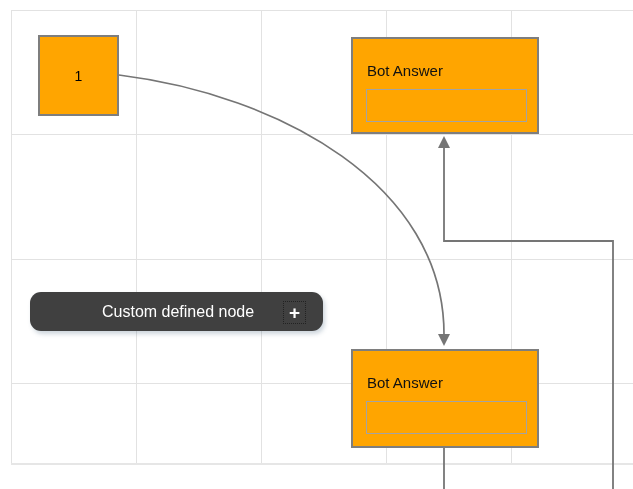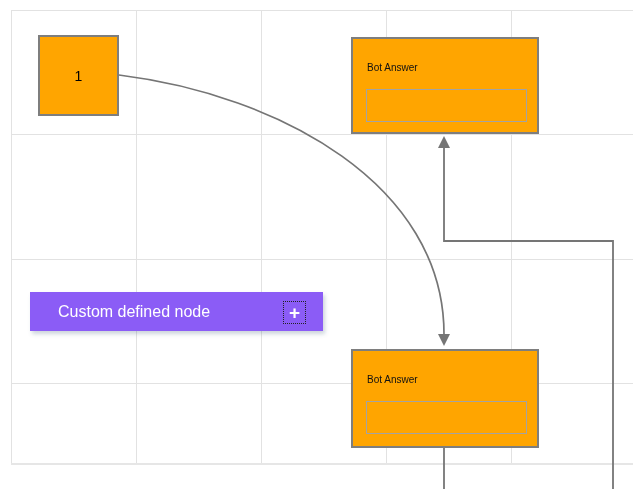--- a/index.html
+++ b/index.html
@@ -17,27 +17,27 @@
 
   
   .node{position:absolute;z-index:3;box-sizing:border-box;}
   .orange-node{background:#FFA500;border:2px solid #7e7e7e;}
   #node-start{left:38px;top:35px;width:81px;height:81px;
     display:flex;align-items:center;justify-content:center;
     font-size:14px;color:#000;}
   .bot-node{width:188px;}
   #node-bot-top{left:351px;top:37px;height:97px;}
   #node-bot-bottom{left:351px;top:349px;height:99px;}
-  .bot-title{position:absolute;left:14px;top:23px;font-size:10px;color:#111;white-space:nowrap;}
+  .bot-title{position:absolute;left:14px;top:23px;font-size:15px;color:#111;white-space:nowrap;}
   .bot-input{position:absolute;left:13px;top:50px;width:161px;height:33px;
     border:1px solid #a3a3a3;background:transparent;box-sizing:border-box;}
 
-  #node-custom{left:30px;top:292px;width:293px;height:39px;background:#8b5cf6;
-    border-radius:0;box-shadow:2px 3px 4px rgba(60,90,120,0.25);
-    display:flex;align-items:center;}
+  #node-custom{left:30px;top:292px;width:293px;height:39px;background:#404040;
+    border-radius:11px;box-shadow:2px 3px 4px rgba(60,90,120,0.25);
+    display:flex;align-items:center;padding-left:44px;}
   #node-custom .custom-label{margin-left:28px;font-size:16px;color:#ffffff;white-space:nowrap;}
   #add-btn{position:absolute;left:253px;top:9px;width:23px;height:23px;
     border:1px dotted #222;box-sizing:border-box;
     display:flex;align-items:center;justify-content:center;
     color:#ffffff;font-size:19px;font-weight:bold;line-height:1;cursor:pointer;}
 </style>
 </head>
 <body>
 
 <div id="canvas">

